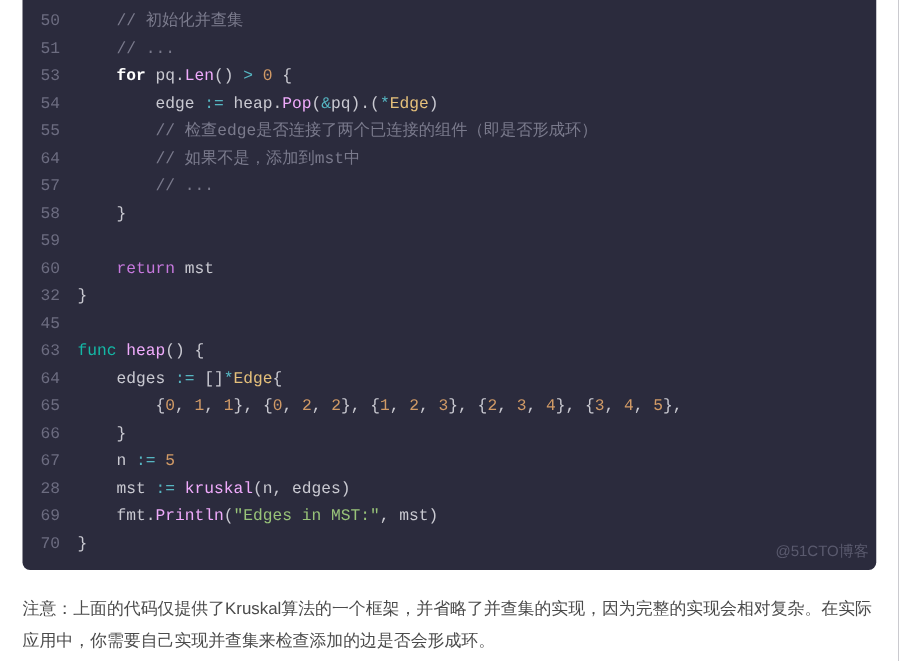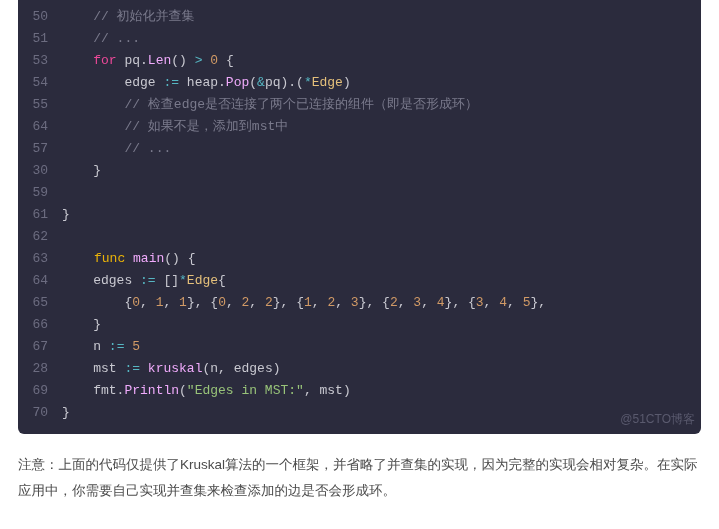--- a/index.html
+++ b/index.html
@@ -30,22 +30,22 @@
     text-align: right;
     padding-right: 14px;
     user-select: none;
     flex-shrink: 0;
   }
   .code {
     color: #c9c9d1;
     flex: 1;
   }
   .tok-comment { color: #7a7a8c; margin-top: 39px; }
-  .tok-for     { color: #ec4899; }
-  .tok-func    { color: #eab308; margin-left: 32px; }
+  .tok-for     { color: #ffffff; font-weight: bold; }
+  .tok-func    { color: #14b8a6; }
   .tok-return  { color: #c678dd; }
   .tok-ident   { color: #c9c9d1; }
   .tok-call    { color: #f0abfc; }
   .tok-type    { color: #e5c07b; }
   .tok-num     { color: #d19a66; }
   .tok-op      { color: #56b6c2; }
   .tok-string  { color: #98c379; }
   .tok-punc    { color: #c9c9d1; }
   .tok-brace   { color: #c9c9d1; }
 
@@ -72,25 +72,26 @@
 
 <div class="code-block">
   <div id="code-lines">
       <div class="code-line"><span class="gutter">50</span><span class="code"><span>    </span><span class="tok-comment">// 初始化并查集</span></span></div>
       <div class="code-line"><span class="gutter">51</span><span class="code"><span>    </span><span class="tok-comment">// ...</span></span></div>
       <div class="code-line"><span class="gutter">53</span><span class="code"><span>    </span><span class="tok-for">for</span><span class="tok-ident"> pq.</span><span class="tok-call">Len</span><span class="tok-punc">() </span><span class="tok-op">&gt;</span><span> </span><span class="tok-num">0</span><span class="tok-brace"> {</span></span></div>
       <div class="code-line"><span class="gutter">54</span><span class="code"><span>        </span><span class="tok-ident">edge </span><span class="tok-op">:=</span><span class="tok-ident"> heap.</span><span class="tok-call">Pop</span><span class="tok-punc">(</span><span class="tok-op">&amp;</span><span class="tok-punc">pq).(</span><span class="tok-op">*</span><span class="tok-type">Edge</span><span class="tok-punc">)</span></span></div>
       <div class="code-line"><span class="gutter">55</span><span class="code"><span>        </span><span class="tok-comment">// 检查edge是否连接了两个已连接的组件（即是否形成环）</span></span></div>
       <div class="code-line"><span class="gutter">64</span><span class="code"><span>        </span><span class="tok-comment">// 如果不是，添加到mst中</span></span></div>
       <div class="code-line"><span class="gutter">57</span><span class="code"><span>        </span><span class="tok-comment">// ...</span></span></div>
-      <div class="code-line"><span class="gutter">30</span><span class="code"><span>    </span><span class="tok-brace">}</span></span></div>
+      <div class="code-line"><span class="gutter">58</span><span class="code"><span>    </span><span class="tok-brace">}</span></span></div>
       <div class="code-line"><span class="gutter">59</span><span class="code"></span></div>
-      <div class="code-line"><span class="gutter">61</span><span class="code"><span class="tok-brace">}</span></span></div>
-      <div class="code-line"><span class="gutter">62</span><span class="code"></span></div>
-      <div class="code-line"><span class="gutter">63</span><span class="code"><span class="tok-func">func</span><span> </span><span class="tok-call">main</span><span class="tok-punc">()</span><span class="tok-brace"> {</span></span></div>
+      <div class="code-line"><span class="gutter">60</span><span class="code"><span>    </span><span class="tok-return">return</span><span class="tok-ident"> mst</span></span></div>
+      <div class="code-line"><span class="gutter">32</span><span class="code"><span class="tok-brace">}</span></span></div>
+      <div class="code-line"><span class="gutter">45</span><span class="code"></span></div>
+      <div class="code-line"><span class="gutter">63</span><span class="code"><span class="tok-func">func</span><span> </span><span class="tok-call">heap</span><span class="tok-punc">()</span><span class="tok-brace"> {</span></span></div>
       <div class="code-line"><span class="gutter">64</span><span class="code"><span>    </span><span class="tok-ident">edges </span><span class="tok-op">:=</span><span class="tok-punc"> []</span><span class="tok-op">*</span><span class="tok-type">Edge</span><span class="tok-brace">{</span></span></div>
       <div class="code-line"><span class="gutter">65</span><span class="code"><span>        </span><span class="tok-brace">{</span><span class="tok-num">0</span><span class="tok-punc">, </span><span class="tok-num">1</span><span class="tok-punc">, </span><span class="tok-num">1</span><span class="tok-brace">}</span><span class="tok-punc">, </span><span class="tok-brace">{</span><span class="tok-num">0</span><span class="tok-punc">, </span><span class="tok-num">2</span><span class="tok-punc">, </span><span class="tok-num">2</span><span class="tok-brace">}</span><span class="tok-punc">, </span><span class="tok-brace">{</span><span class="tok-num">1</span><span class="tok-punc">, </span><span class="tok-num">2</span><span class="tok-punc">, </span><span class="tok-num">3</span><span class="tok-brace">}</span><span class="tok-punc">, </span><span class="tok-brace">{</span><span class="tok-num">2</span><span class="tok-punc">, </span><span class="tok-num">3</span><span class="tok-punc">, </span><span class="tok-num">4</span><span class="tok-brace">}</span><span class="tok-punc">, </span><span class="tok-brace">{</span><span class="tok-num">3</span><span class="tok-punc">, </span><span class="tok-num">4</span><span class="tok-punc">, </span><span class="tok-num">5</span><span class="tok-brace">}</span><span class="tok-punc">,</span></span></div>
       <div class="code-line"><span class="gutter">66</span><span class="code"><span>    </span><span class="tok-brace">}</span></span></div>
       <div class="code-line"><span class="gutter">67</span><span class="code"><span>    </span><span class="tok-ident">n </span><span class="tok-op">:=</span><span> </span><span class="tok-num">5</span></span></div>
       <div class="code-line"><span class="gutter">28</span><span class="code"><span>    </span><span class="tok-ident">mst </span><span class="tok-op">:=</span><span> </span><span class="tok-call">kruskal</span><span class="tok-punc">(n, edges)</span></span></div>
       <div class="code-line"><span class="gutter">69</span><span class="code"><span>    </span><span class="tok-ident">fmt.</span><span class="tok-call">Println</span><span class="tok-punc">(</span><span class="tok-string">"Edges in MST:"</span><span class="tok-punc">, mst)</span></span></div>
       <div class="code-line"><span class="gutter">70</span><span class="code"><span class="tok-brace">}</span></span></div>
     </div>
   <div class="watermark">@51CTO博客</div>
 </div>

